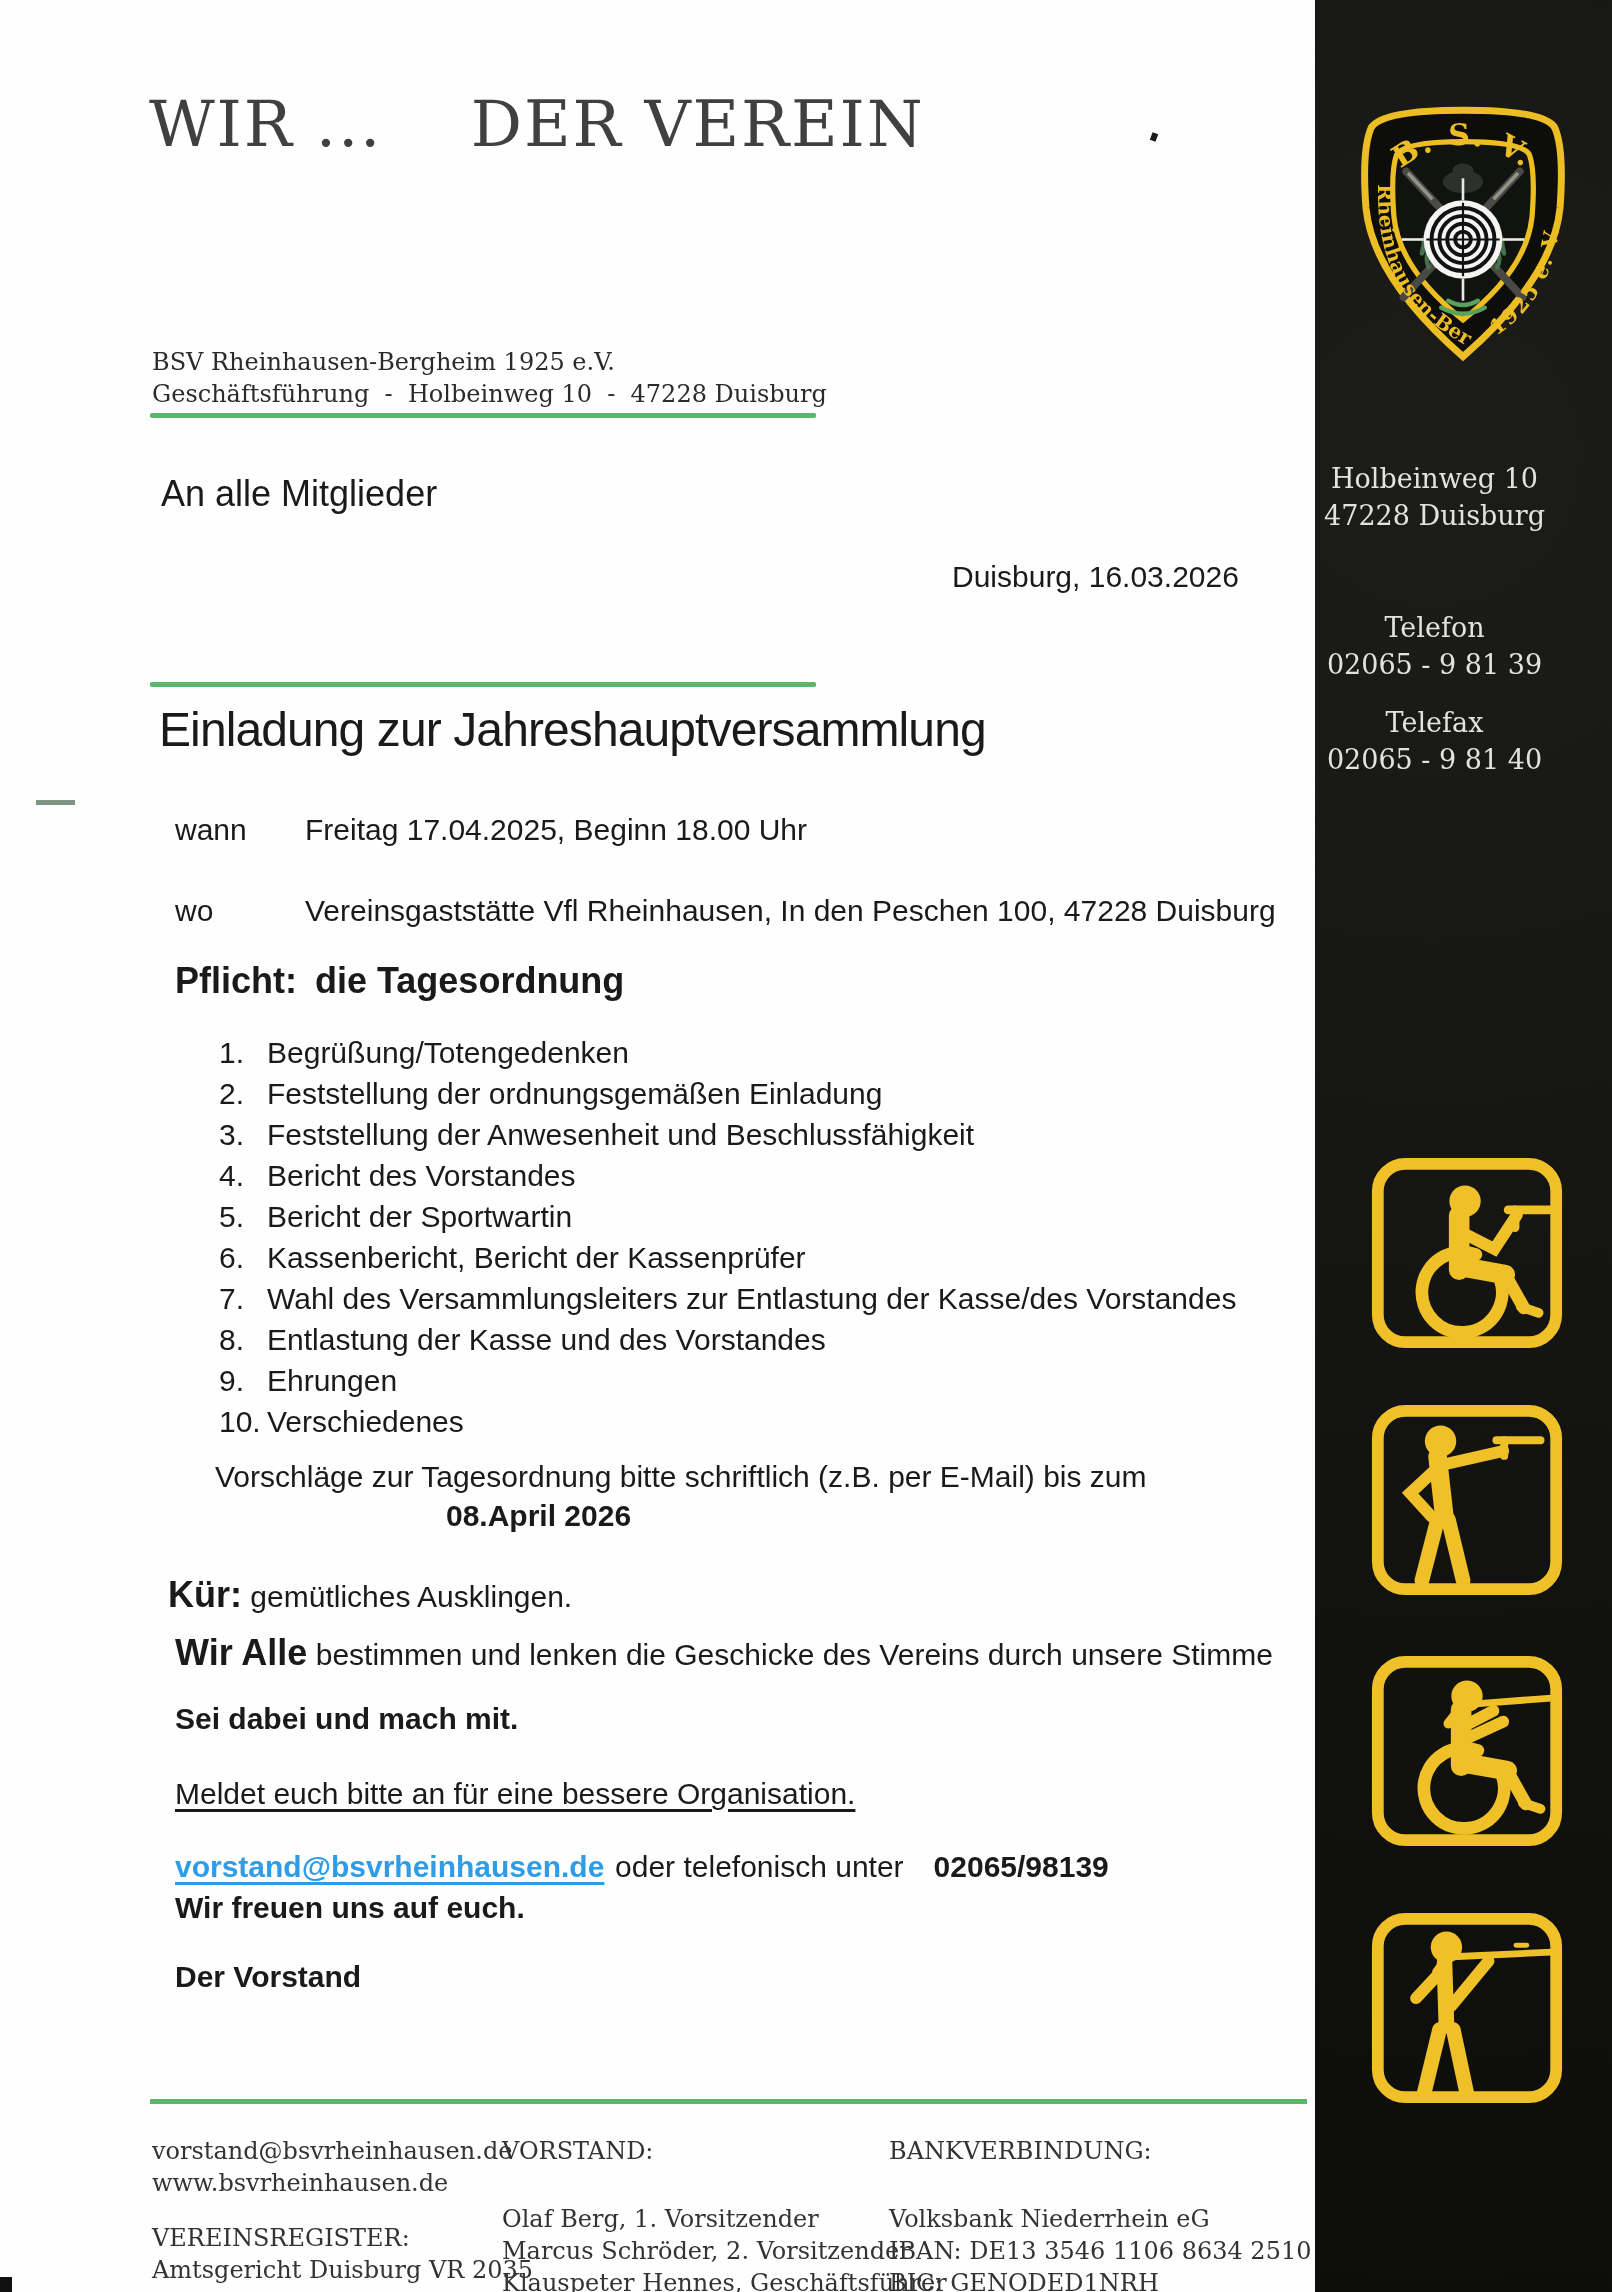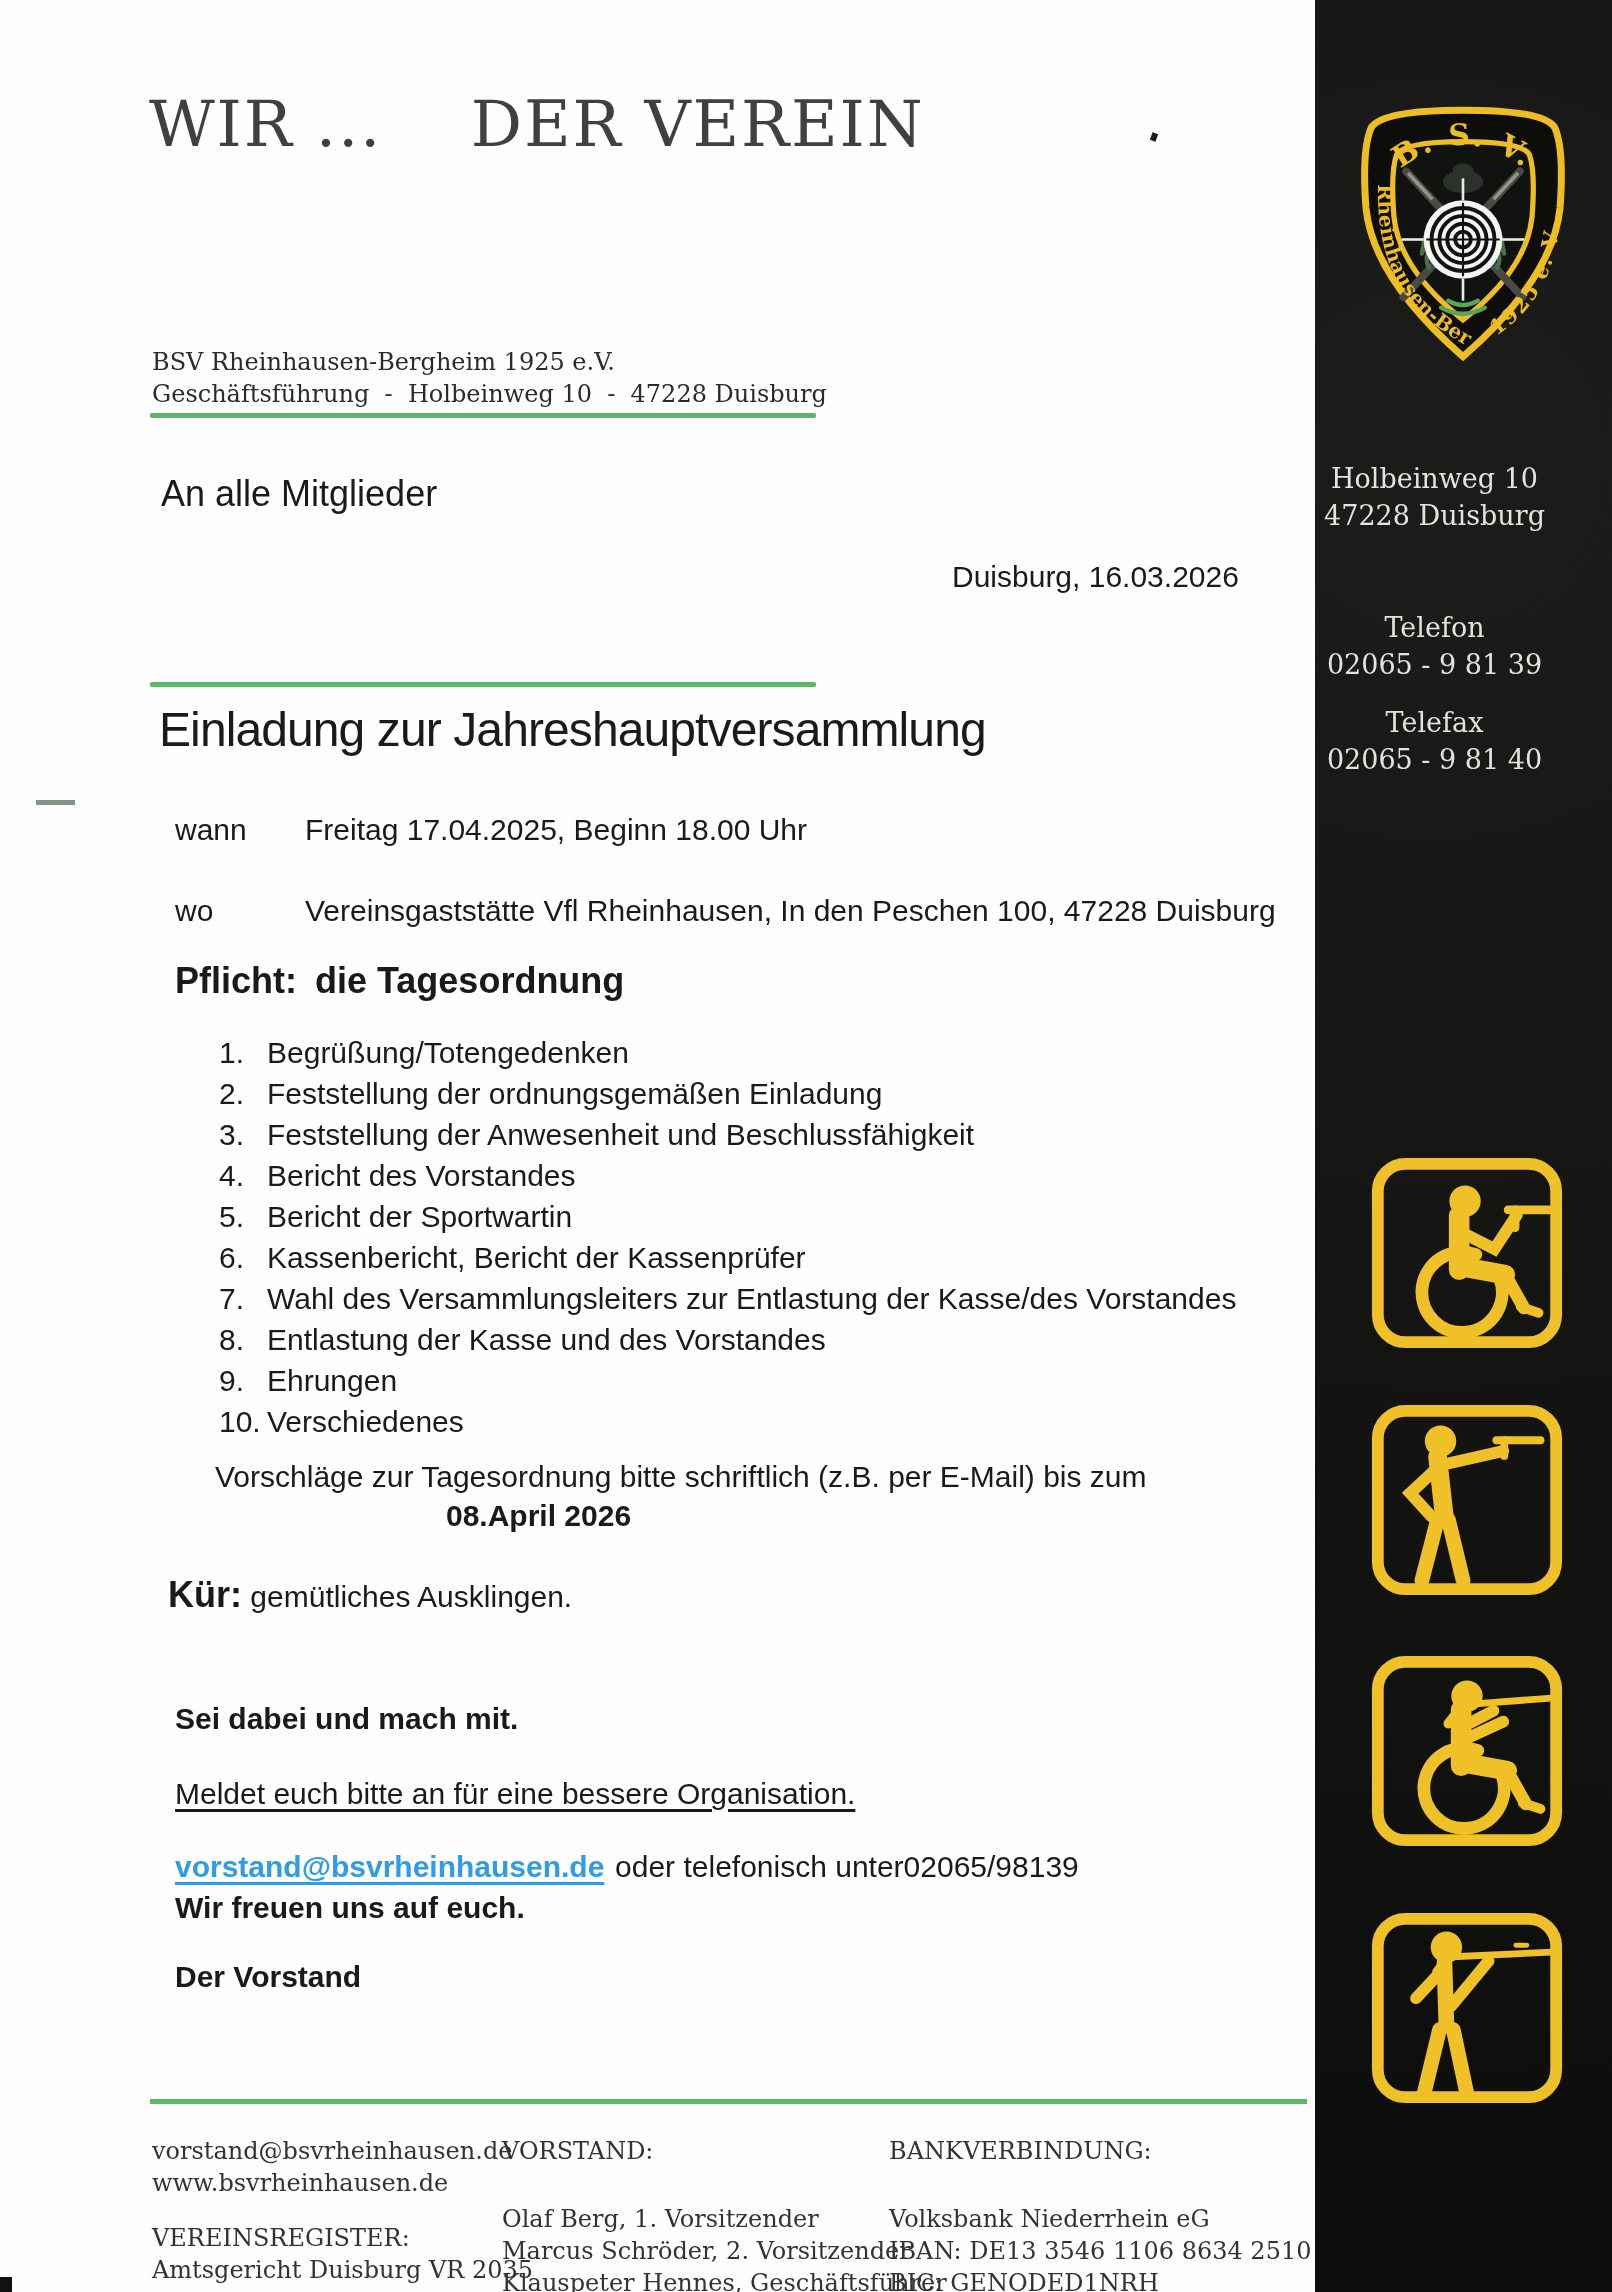--- a/index.html
+++ b/index.html
@@ -33,21 +33,21 @@
   .deadline{left:446px;top:1499px;font-size:30px;font-weight:bold;}
   .kuer{left:168px;top:1574px;font-size:30px;}
   .kuer b{font-size:36px;}
   .wiralle{left:175px;top:1632px;font-size:30px;}
   .wiralle b{font-size:36px;}
   .joinline{left:175px;top:1702px;font-size:30px;font-weight:bold;}
   .register{left:175px;top:1777px;font-size:30px;text-decoration:underline;text-underline-offset:5.4px;text-align:right;}
   .contact{left:175px;top:1850px;font-size:30px;}
   .contact a{color:#2f9ce8;font-weight:bold;text-decoration:underline;text-underline-offset:4.5px;}
   .contact .rest{margin-left:10.7px;}
-  .contact .phone{}
+  .contact .phone{margin-left:30px;font-weight:bold;}
   .closing{left:175px;top:1891px;font-size:30px;font-weight:bold;}
   .signature{left:175px;top:1960px;font-size:30px;font-weight:bold;}
 
   
   .footer-rule{left:150px;top:2099px;width:1157px;height:5.4px;background:#5cb76a;}
   .fcol{top:2135px;font-size:24px;line-height:32px;color:#333;}
   .fcol1{left:152px;}
   .fcol2{left:502px;}
   .fcol3{left:889px;}
   .fgap-sm{margin-top:23px;}
@@ -139,20 +139,24 @@
         <span class="n">10.</span>
         <span>Verschiedenes</span>
       </div>
   </div>
   <div class="abs note">Vorschläge zur Tagesordnung bitte schriftlich (z.B. per E-Mail) bis zum</div>
   <div class="abs deadline">08.April 2026</div>
 
   <div class="abs kuer">
     <b>Kür:</b>
     <span>gemütliches Ausklingen.</span>
+  </div>
+  <div class="abs wiralle">
+    <b>Wir Alle</b>
+    <span>bestimmen und lenken die Geschicke des Vereins durch unsere Stimme</span>
   </div>
   <div class="abs joinline">Sei dabei und mach mit.</div>
   <div class="abs register">Meldet euch bitte an für eine bessere Organisation.</div>
   <div class="abs contact">
     <a href="#">vorstand@bsvrheinhausen.de</a><span class="rest">oder telefonisch unter</span><span class="phone">02065/98139</span>
   </div>
   <div class="abs closing">Wir freuen uns auf euch.</div>
   <div class="abs signature">Der Vorstand</div>
 
   <div class="abs foldmark"></div>

